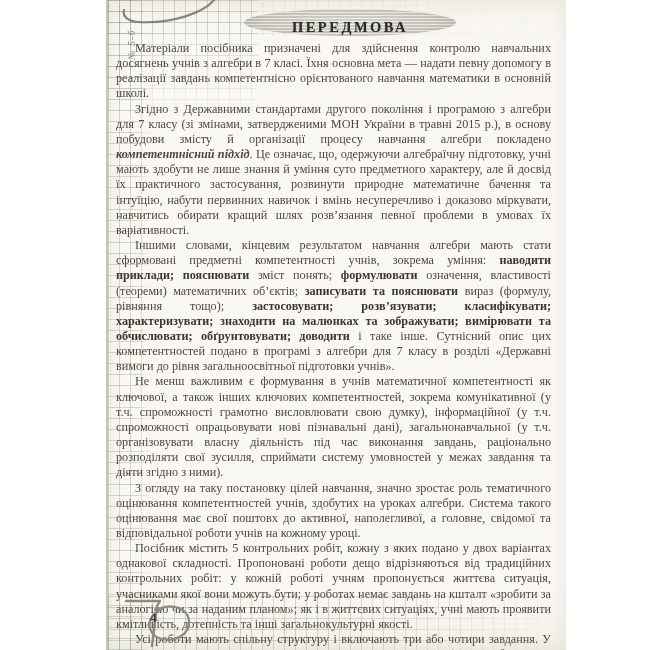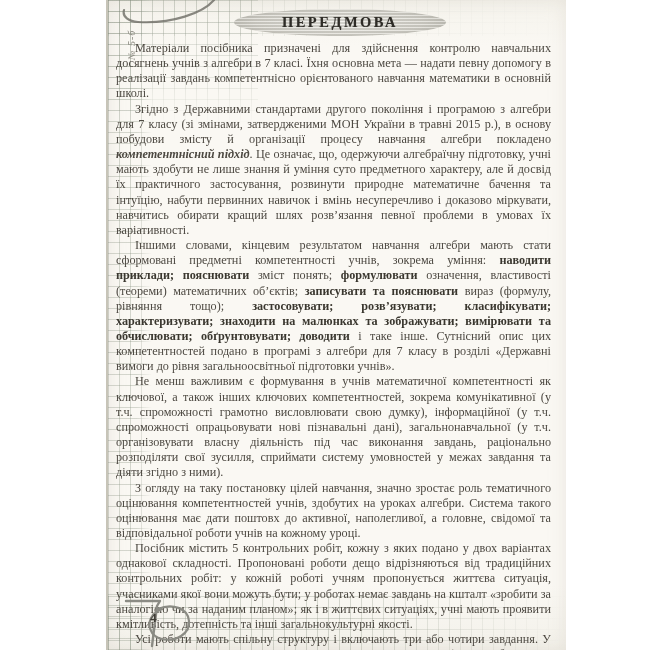--- a/index.html
+++ b/index.html
@@ -26,24 +26,24 @@
   .grid-bottom{left:0;bottom:0;width:100%;height:54px;
     -webkit-mask-image:linear-gradient(to right,#000 50%,rgba(0,0,0,.3) 85%,transparent 100%);
     mask-image:linear-gradient(to right,#000 50%,rgba(0,0,0,.3) 85%,transparent 100%);}
   .grid-top{left:0;top:0;width:100%;height:36px;opacity:.45;
     -webkit-mask-image:linear-gradient(to right,#000 25%,rgba(0,0,0,.35) 70%,transparent 100%);
     mask-image:linear-gradient(to right,#000 25%,rgba(0,0,0,.35) 70%,transparent 100%);}
   .grid-corner{left:0;top:0;width:150px;height:125px;opacity:.7;
     -webkit-mask-image:linear-gradient(to bottom,#000 55%,transparent 100%);
     mask-image:linear-gradient(to bottom,#000 55%,transparent 100%);}
   .banner{
-    position:absolute;left:126px;top:9px;width:212px;height:27px;
+    position:absolute;left:136px;top:9px;width:212px;height:27px;
     border-radius:50%;overflow:hidden;
     background:radial-gradient(ellipse 100% 120% at 50% 50%, #f0efe9 0%, #dddbd3 40%, #a5a39a 80%, #8d8b82 100%);
-    display:flex;align-items:center;justify-content:center;
+    display:flex;align-items:flex-end;justify-content:center;
   }
   .banner .stripes{
     position:absolute;inset:0;border-radius:50%;
     background:repeating-linear-gradient(to bottom, rgba(255,255,255,.28) 0 1px, rgba(95,95,88,.20) 1px 3px);
   }
   .banner .title{
     position:relative;font-weight:bold;font-size:14.5px;letter-spacing:2.5px;
     color:#2e2c27;text-shadow:0 0 1px rgba(46,44,39,.4);
   }
   .body-text{
@@ -87,21 +87,21 @@
   <div class="banner">
     <div class="stripes"></div>
     <span class="title">ПЕРЕДМОВА</span>
   </div>
 
   <div class="body-text">
       <p><span>Матеріали посібника призначені для здійснення контролю навчальних досягнень учнів з алгебри в 7 класі. Їхня основна мета — надати певну допомогу в реалізації завдань компетентнісно орієнтованого навчання математики в основній школі.</span></p>
       <p><span>Згідно з Державними стандартами другого покоління і програмою з алгебри для 7 класу (зі змінами, затвердженими МОН України в травні 2015 р.), в основу побудови змісту й організації процесу навчання алгебри покладено </span><span class="i">компетентнісний підхід</span><span>. Це означає, що, одержуючи алгебраїчну підготовку, учні мають здобути не лише знання й уміння суто предметного характеру, але й досвід їх практичного застосування, розвинути природне математичне бачення та інтуїцію, набути первинних навичок і вмінь несуперечливо і доказово міркувати, навчитись обирати кращий шлях розв’язання певної проблеми в умовах їх варіативності.</span></p>
       <p><span>Іншими словами, кінцевим результатом навчання алгебри мають стати сформовані предметні компетентності учнів, зокрема уміння: </span><span class="b">наводити приклади; пояснювати</span><span> зміст понять; </span><span class="b">формулювати</span><span> означення, властивості (теореми) математичних об’єктів; </span><span class="b">записувати та пояснювати</span><span> вираз (формулу, рівняння тощо); </span><span class="b">застосовувати; розв’язувати; класифікувати; характеризувати; знаходити на малюнках та зображувати; вимірювати та обчислювати; обґрунтовувати; доводити</span><span> і таке інше. Сутнісний опис цих компетентностей подано в програмі з алгебри для 7 класу в розділі «Державні вимоги до рівня загальноосвітньої підготовки учнів».</span></p>
       <p><span>Не менш важливим є формування в учнів математичної компетентності як ключової, а також інших ключових компетентностей, зокрема комунікативної (у т.ч. спроможності грамотно висловлювати свою думку), інформаційної (у т.ч. спроможності опрацьовувати нові пізнавальні дані), загальнонавчальної (у т.ч. організовувати власну діяльність під час виконання завдань, раціонально розподіляти свої зусилля, сприймати систему умовностей у межах завдання та діяти згідно з ними).</span></p>
-      <p><span>З огляду на таку постановку цілей навчання, значно зростає роль тематичного оцінювання компетентностей учнів, здобутих на уроках алгебри. Система такого оцінювання має дати поштовх до активної, наполегливої, а головне, свідомої та відповідальної роботи учнів на кожному уроці.</span></p>
+      <p><span>З огляду на таку постановку цілей навчання, значно зростає роль тематичного оцінювання компетентностей учнів, здобутих на уроках алгебри. Система такого оцінювання має свої поштовх до активної, наполегливої, а головне, свідомої та відповідальної роботи учнів на кожному уроці.</span></p>
       <p><span>Посібник містить 5 контрольних робіт, кожну з яких подано у двох варіантах однакової складності. Пропоновані роботи дещо відрізняються від традиційних контрольних робіт: у кожній роботі учням пропонується життєва ситуація, учасниками якої вони можуть бути; у роботах немає завдань на кшталт «зробити за аналогією чи за наданим планом»; як і в життєвих ситуаціях, учні мають проявити кмітливість, дотепність та інші загальнокультурні якості.</span></p>
       <p><span>Усі роботи мають спільну структуру і включають три або чотири завдання. У кожному завданні є вихідні дані та вимоги у вигляді запитань (їх може бути два і більше). У вихідних даних наводиться фабула практичної ситуації, що є спільною для запитань до даного завдання. Отже, кількість завдань у контрольній роботі — це кількість сюжетів, до умов-</span></p>
     </div>
 
   <svg class="footer-mark" width="95" height="56" viewBox="0 0 95 56">
     <path d="M10,7 L44,7 L41,12 L36,52" fill="none" stroke="#8b8b84" stroke-width="2.4" stroke-linecap="round" stroke-linejoin="round"></path>
     <path d="M42,15 C56,9 72,14 73,27 C74,40 60,48 46,45 C34,42.5 30,30 37,21 C39,18.5 41,17 45,15.5" fill="none" stroke="#8b8b84" stroke-width="2.2" stroke-linecap="round"></path>
   </svg>
 
   <span class="page-number">4</span>

